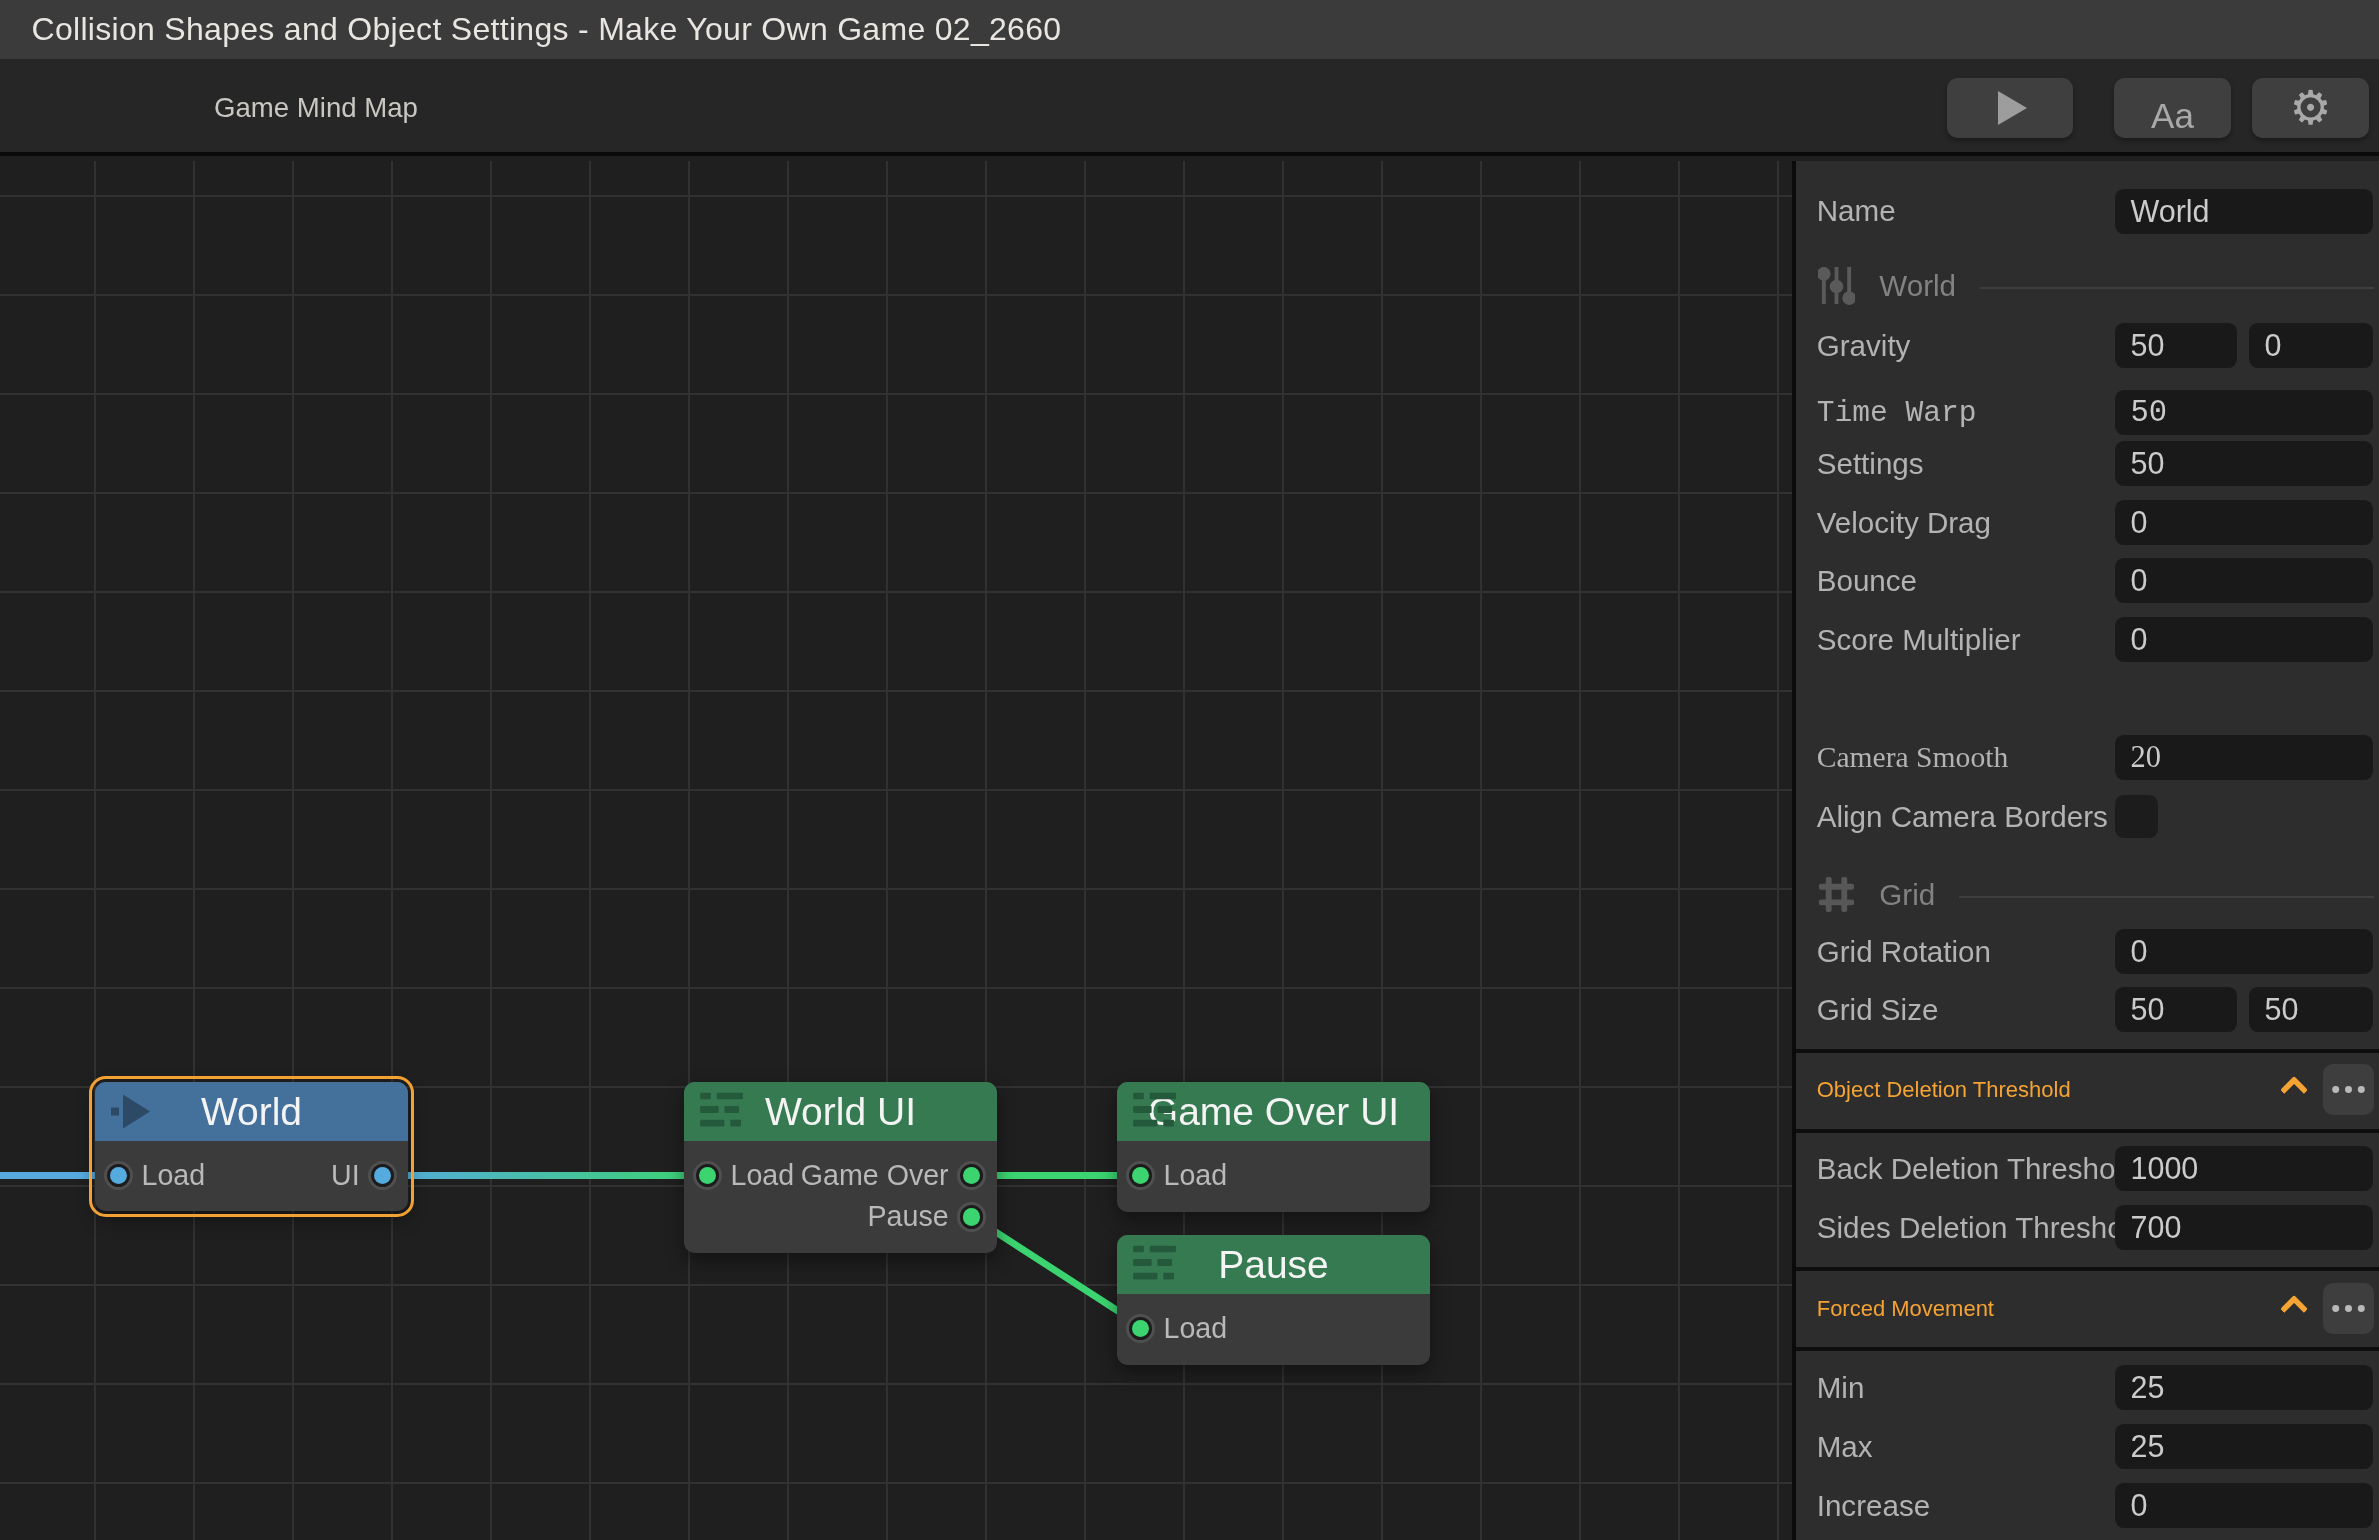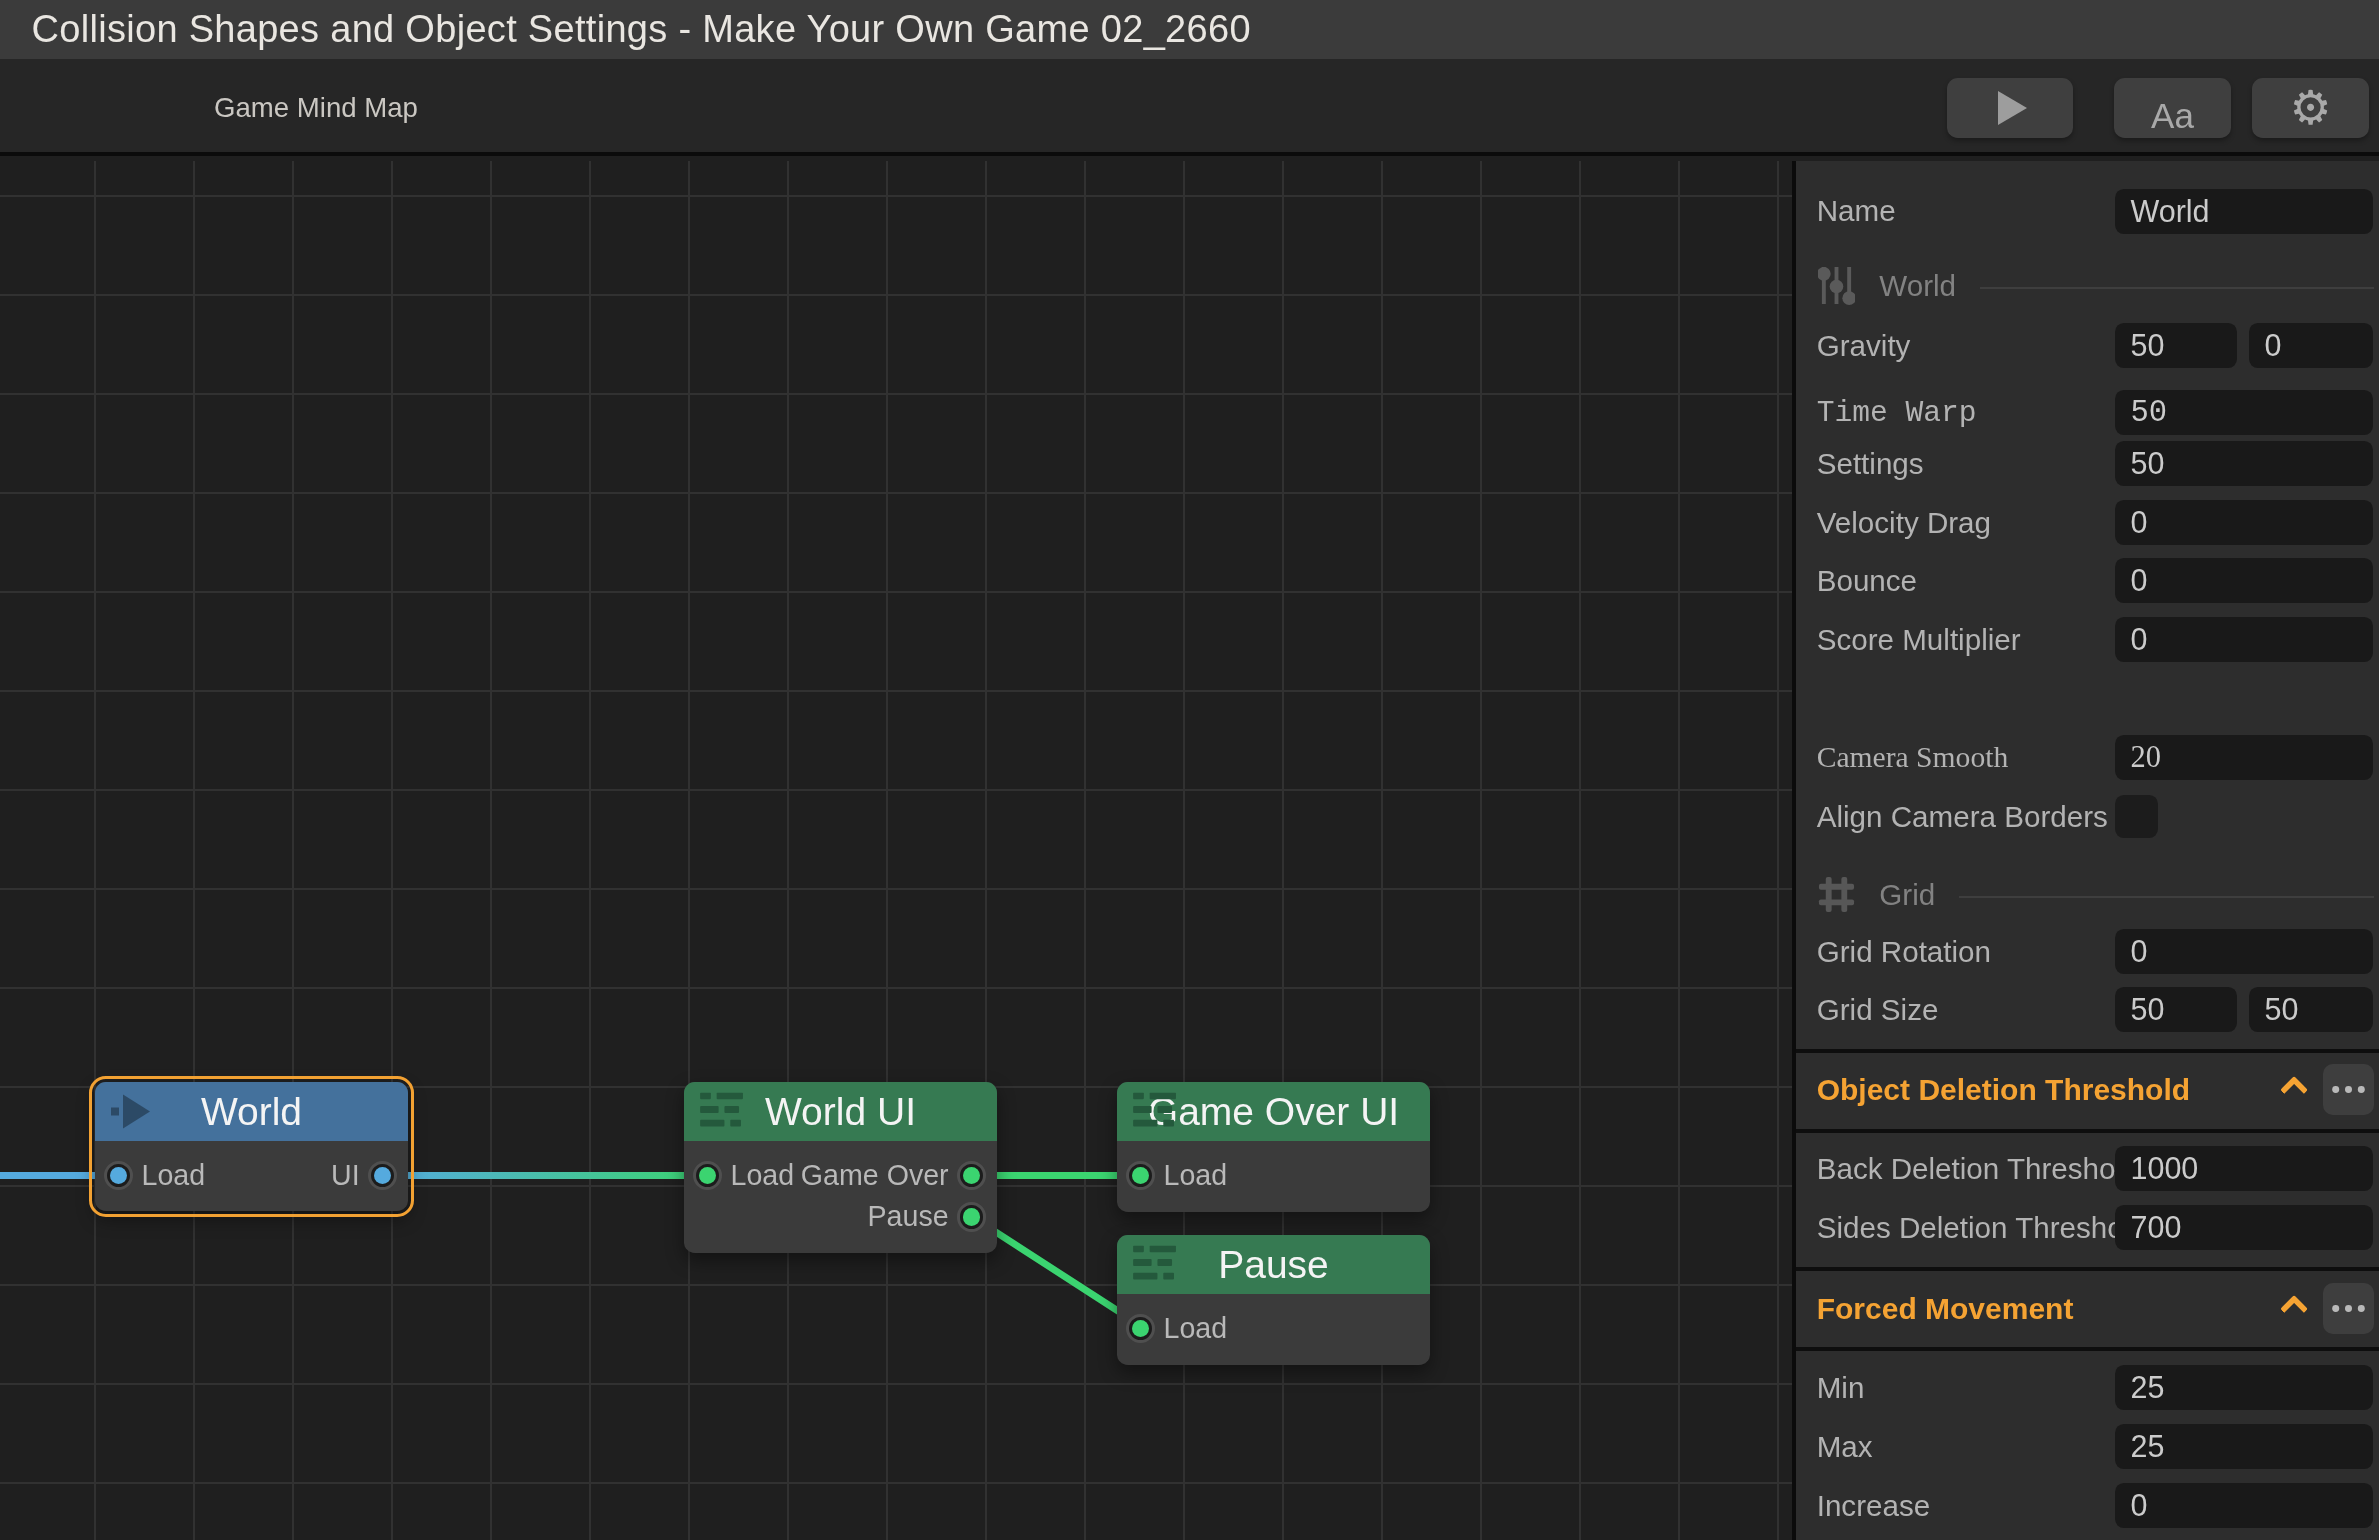--- a/index.html
+++ b/index.html
@@ -10,21 +10,21 @@
     --node-header-blue:#44719c;
     --node-header-green:#367a52;
   }
   *{margin:0;padding:0;box-sizing:border-box;}
   html,body{width:2380px;height:1541px;overflow:hidden;background:#1f1f1f;
     font-family:"Liberation Sans","DejaVu Sans",sans-serif;-webkit-font-smoothing:antialiased;}
 
   
   .title-bar{position:absolute;left:0;top:0;width:2380px;height:59px;background:#3b3b3b;
     display:flex;align-items:center;padding-left:31.5px;}
-  .title-bar .title{font-size:38px;color:#e9e6e1;letter-spacing:0.3px;}
+  .title-bar .title{font-size:32px;color:#e9e6e1;letter-spacing:0.3px;}
 
   
   .toolbar{position:absolute;left:0;top:59px;width:2380px;height:97px;background:#262626;
     border-bottom:4.9px solid #0b0b0b;}
   .tab-label{position:absolute;left:214px;top:0;height:97px;display:flex;align-items:center;
     font-size:27.6px;color:#cac7c2;}
   .tb-btn{position:absolute;top:18.7px;width:117px;height:60px;background:#3f3f3f;border:none;
     border-radius:10.8px;display:flex;align-items:center;justify-content:center;cursor:pointer;
     box-shadow:0 3px 4.9px rgba(0,0,0,.3);}
   .btn-play{left:1947px;width:126px;}
@@ -82,21 +82,21 @@
   .f-full{left:298px;width:258px;}
   .f-s1{left:298px;width:122px;}
   .f-s2{left:432px;width:124px;}
   .checkbox{position:absolute;left:298px;top:1px;width:43px;height:43px;background:#1c1c1c;
     border-radius:8.9px;cursor:pointer;}
   .sec-hdr{position:absolute;left:20.7px;width:557px;height:45px;display:flex;align-items:center;gap:23.6px;}
   .sec-title{font-size:29.6px;color:#828282;}
   .sec-rule{flex:1;border-top:2px solid #3e3e3e;margin-top:5.9px;}
   .sec-icon{flex:none;width:39px;display:flex;justify-content:center;}
   .group-hdr{position:absolute;left:20.7px;width:557px;height:51px;display:flex;align-items:center;}
-  .group-title{font-size:30px;color:var(--accent-orange);font-weight:bold;}
+  .group-title{font-size:22px;color:var(--accent-orange);}
   .chevron-up{position:absolute;left:467px;top:15.8px;width:19.7px;height:19.7px;
     border:solid var(--accent-orange);border-width:6.9px 6.9px 0 0;border-radius:3px;
     transform:rotate(-45deg);cursor:pointer;}
   .more-btn{position:absolute;right:0;top:0;width:51px;height:51px;background:#3e3e3e;border:none;
     border-radius:9.9px;cursor:pointer;display:flex;align-items:center;justify-content:center;}
   .dots{width:6.9px;height:6.9px;border-radius:50%;background:#b9b9b9;
     box-shadow:12.8px 0 0 #b9b9b9,-12.8px 0 0 #b9b9b9;}
   .divider{position:absolute;left:0;width:583px;height:3.9px;background:#0e0e0e;}
 </style>
 </head>

